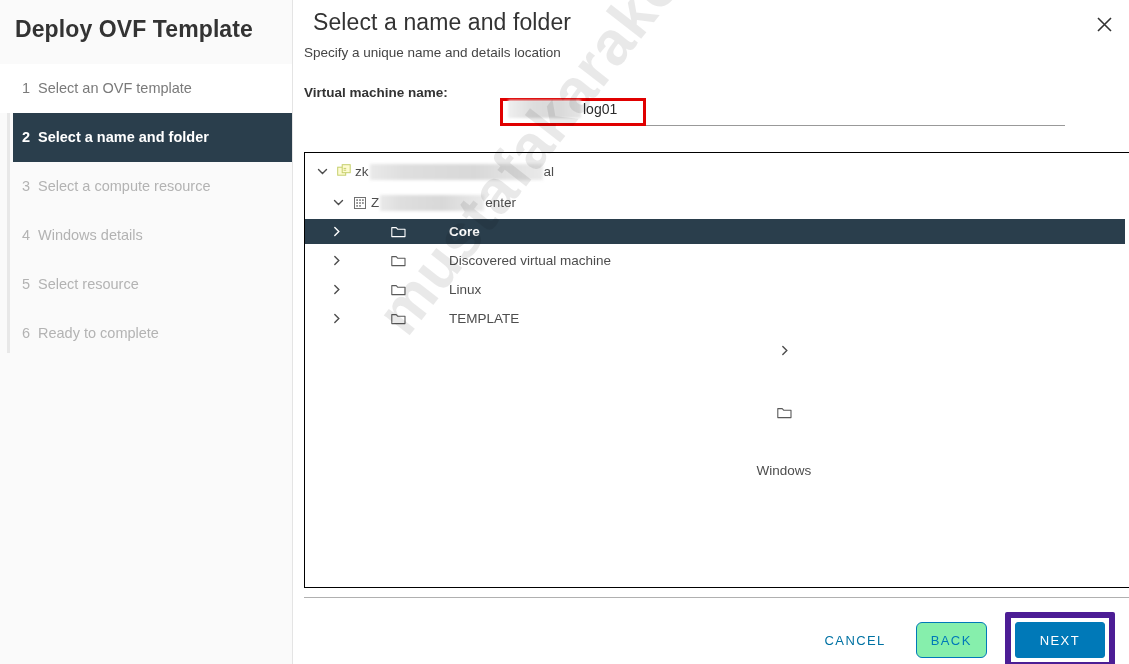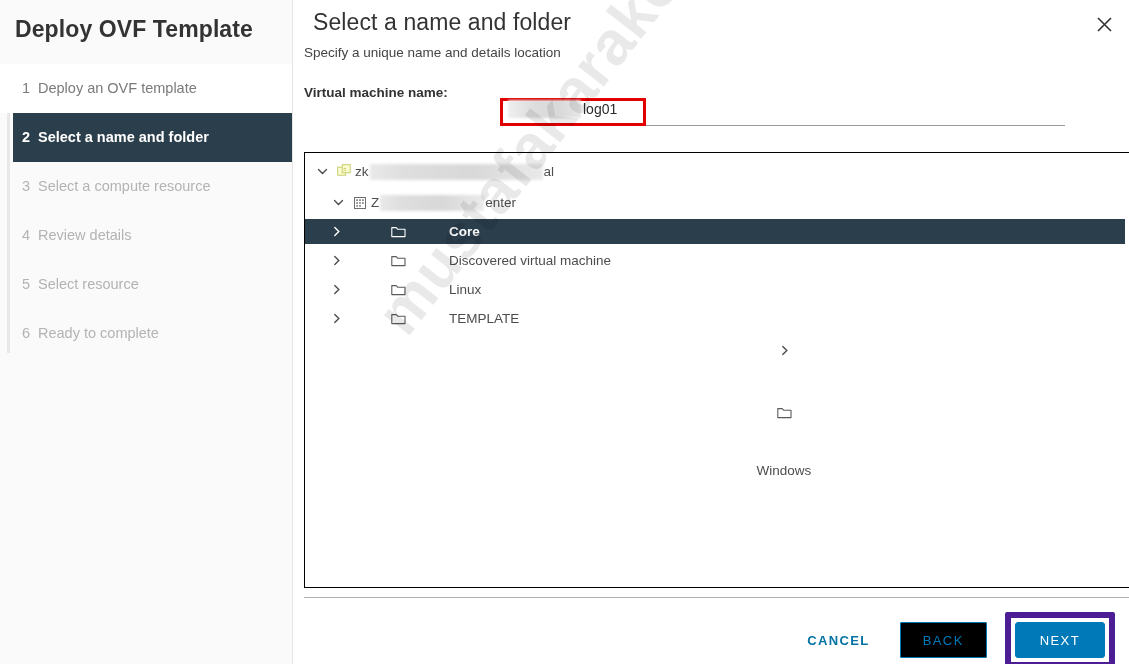--- a/index.html
+++ b/index.html
@@ -280,29 +280,28 @@
     letter-spacing: 1.4px;
     font-family: "Liberation Sans", sans-serif;
     cursor: pointer;
     background: none;
     border: none;
   }
   #cancel-btn {
     color: #0072a3;
     padding: 8px 14px;
     margin-right: 16px;
-    font-weight: bold;
   }
   #back-btn {
     color: #0079b8;
     border: 1px solid #0079b8;
-    border-radius: 1px;
-    background: #000000;
+    border-radius: 6px;
+    background: #86efac;
     height: 36px;
-    padding: 0 22px;
+    padding: 0 14px;
     margin-right: 18px;
   }
   #next-wrap {
     position: relative;
     padding: 4px;
     border: 6px solid #4c1d95;
     border-radius: 2px;
     display: inline-flex;
   }
   #next-btn {
@@ -320,36 +319,36 @@
 <div id="app">
 
   <div id="sidebar">
     <div id="wizard-title">Deploy OVF Template</div>
     <div id="steps">
       <div class="step-track active" style="top:0px;height:49px;"></div>
       <div class="step-track" style="top:49px;height:240px;"></div>
 
       <div class="step-row done">
         <span class="step-num">1</span>
-        <span class="step-label">Deploy an OVF template</span>
+        <span class="step-label">Select an OVF template</span>
       </div>
 
       <div class="step-row current">
         <span class="step-num">2</span>
         <span class="step-label">Select a name and folder</span>
       </div>
 
       <div class="step-row">
         <span class="step-num">3</span>
         <span class="step-label">Select a compute resource</span>
       </div>
 
       <div class="step-row">
         <span class="step-num">4</span>
-        <span class="step-label">Review details</span>
+        <span class="step-label">Windows details</span>
       </div>
 
       <div class="step-row">
         <span class="step-num">5</span>
         <span class="step-label">Select resource</span>
       </div>
 
       <div class="step-row">
         <span class="step-num">6</span>
         <span class="step-label">Ready to complete</span>

